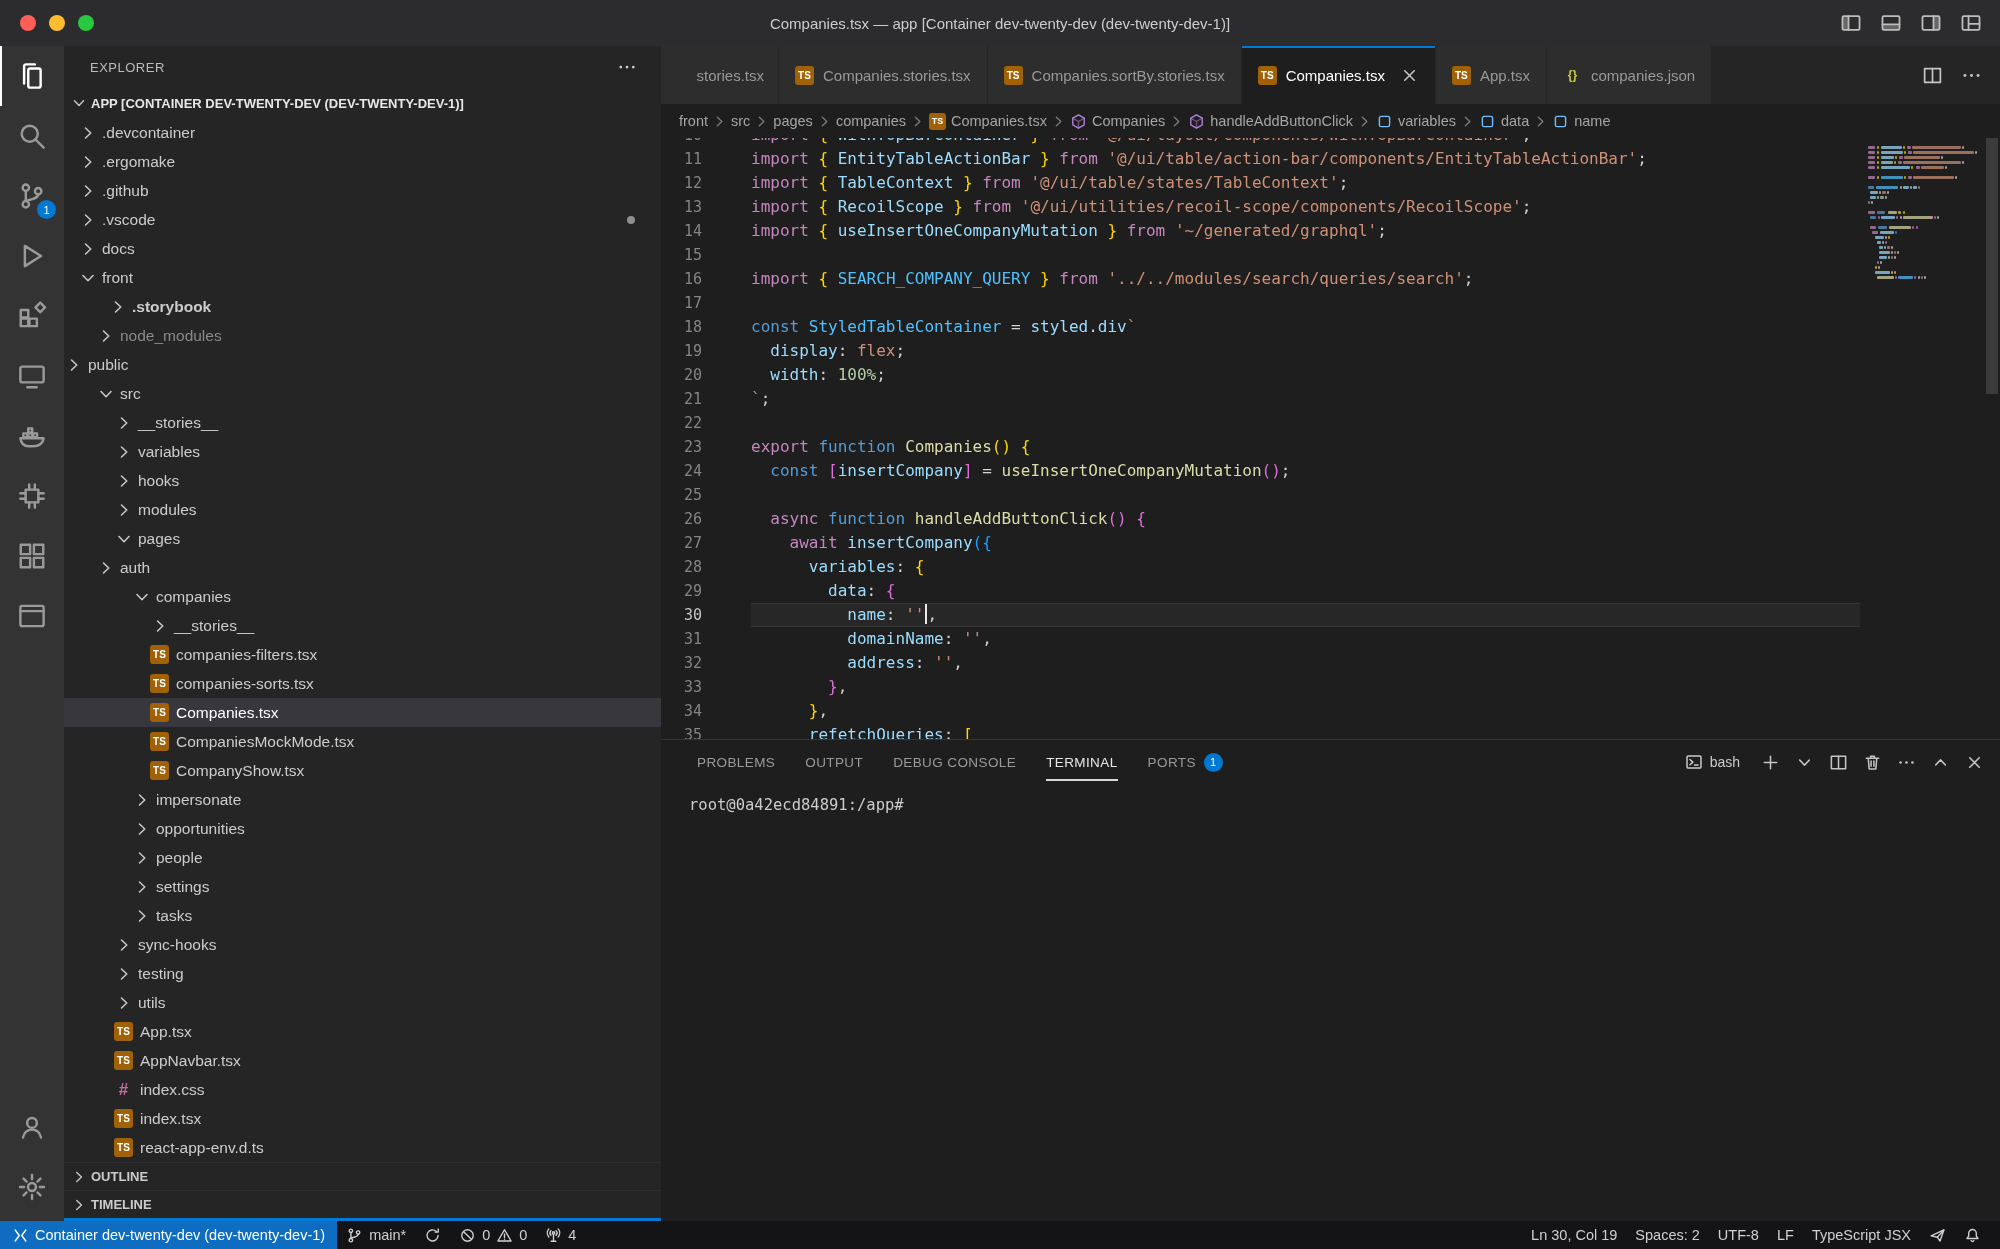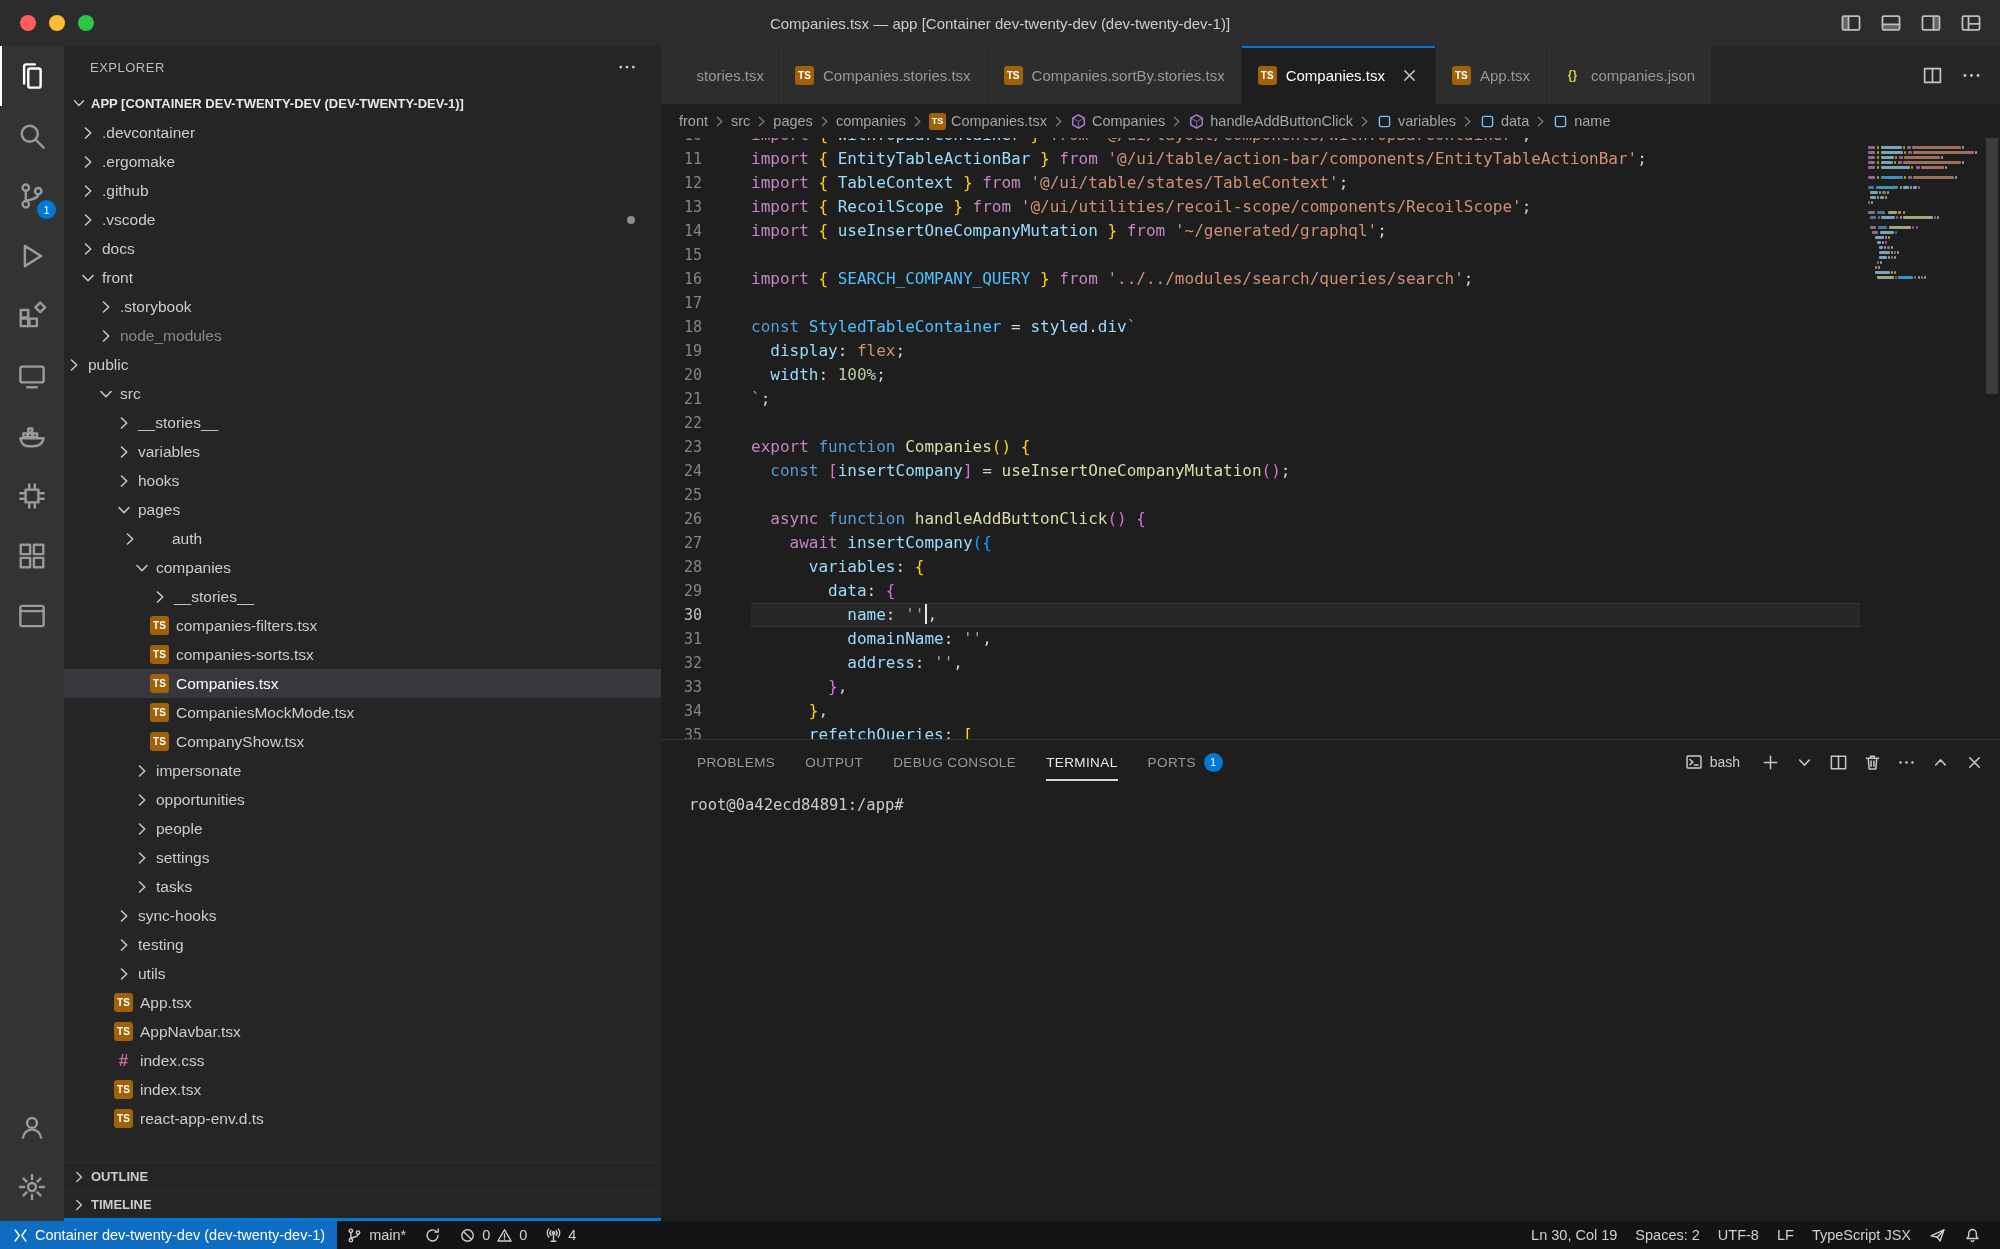--- a/index.html
+++ b/index.html
@@ -348,21 +348,21 @@
             <span class="tlabel">docs</span>
           </div>
           <div class="trow" style="padding-left: 14px;">
             <span class="twisty" data-icon="chevron-down">
               <svg viewBox="0 0 16 16" fill="none" stroke="currentColor" stroke-width="1.3" stroke-linecap="round" stroke-linejoin="round">
                 <path d="M4 6l4 4.2L12 6"></path>
               </svg>
             </span>
             <span class="tlabel">front</span>
           </div>
-          <div class="trow" style="padding-left: 32px;">
+          <div class="trow" style="padding-left: 44px; font-weight: bold;">
             <span class="twisty" data-icon="chevron-right">
               <svg viewBox="0 0 16 16" fill="none" stroke="currentColor" stroke-width="1.3" stroke-linecap="round" stroke-linejoin="round">
                 <path d="M6 4l4.2 4L6 12"></path>
               </svg>
             </span>
             <span class="tlabel">.storybook</span>
           </div>
           <div class="trow dimmed" style="padding-left: 32px;">
             <span class="twisty" data-icon="chevron-right">
               <svg viewBox="0 0 16 16" fill="none" stroke="currentColor" stroke-width="1.3" stroke-linecap="round" stroke-linejoin="round">
@@ -405,28 +405,36 @@
           </div>
           <div class="trow" style="padding-left: 50px;">
             <span class="twisty" data-icon="chevron-right">
               <svg viewBox="0 0 16 16" fill="none" stroke="currentColor" stroke-width="1.3" stroke-linecap="round" stroke-linejoin="round">
                 <path d="M6 4l4.2 4L6 12"></path>
               </svg>
             </span>
             <span class="tlabel">hooks</span>
           </div>
           <div class="trow" style="padding-left: 50px;">
+            <span class="twisty" data-icon="chevron-right">
+              <svg viewBox="0 0 16 16" fill="none" stroke="currentColor" stroke-width="1.3" stroke-linecap="round" stroke-linejoin="round">
+                <path d="M6 4l4.2 4L6 12"></path>
+              </svg>
+            </span>
+            <span class="tlabel">modules</span>
+          </div>
+          <div class="trow" style="padding-left: 50px;">
             <span class="twisty" data-icon="chevron-down">
               <svg viewBox="0 0 16 16" fill="none" stroke="currentColor" stroke-width="1.3" stroke-linecap="round" stroke-linejoin="round">
                 <path d="M4 6l4 4.2L12 6"></path>
               </svg>
             </span>
             <span class="tlabel">pages</span>
           </div>
-          <div class="trow" style="padding-left: 56px; gap: 28px;">
+          <div class="trow" style="padding-left: 32px;">
             <span class="twisty" data-icon="chevron-right">
               <svg viewBox="0 0 16 16" fill="none" stroke="currentColor" stroke-width="1.3" stroke-linecap="round" stroke-linejoin="round">
                 <path d="M6 4l4.2 4L6 12"></path>
               </svg>
             </span>
             <span class="tlabel">auth</span>
           </div>
           <div class="trow" style="padding-left: 68px;">
             <span class="twisty" data-icon="chevron-down">
               <svg viewBox="0 0 16 16" fill="none" stroke="currentColor" stroke-width="1.3" stroke-linecap="round" stroke-linejoin="round">

